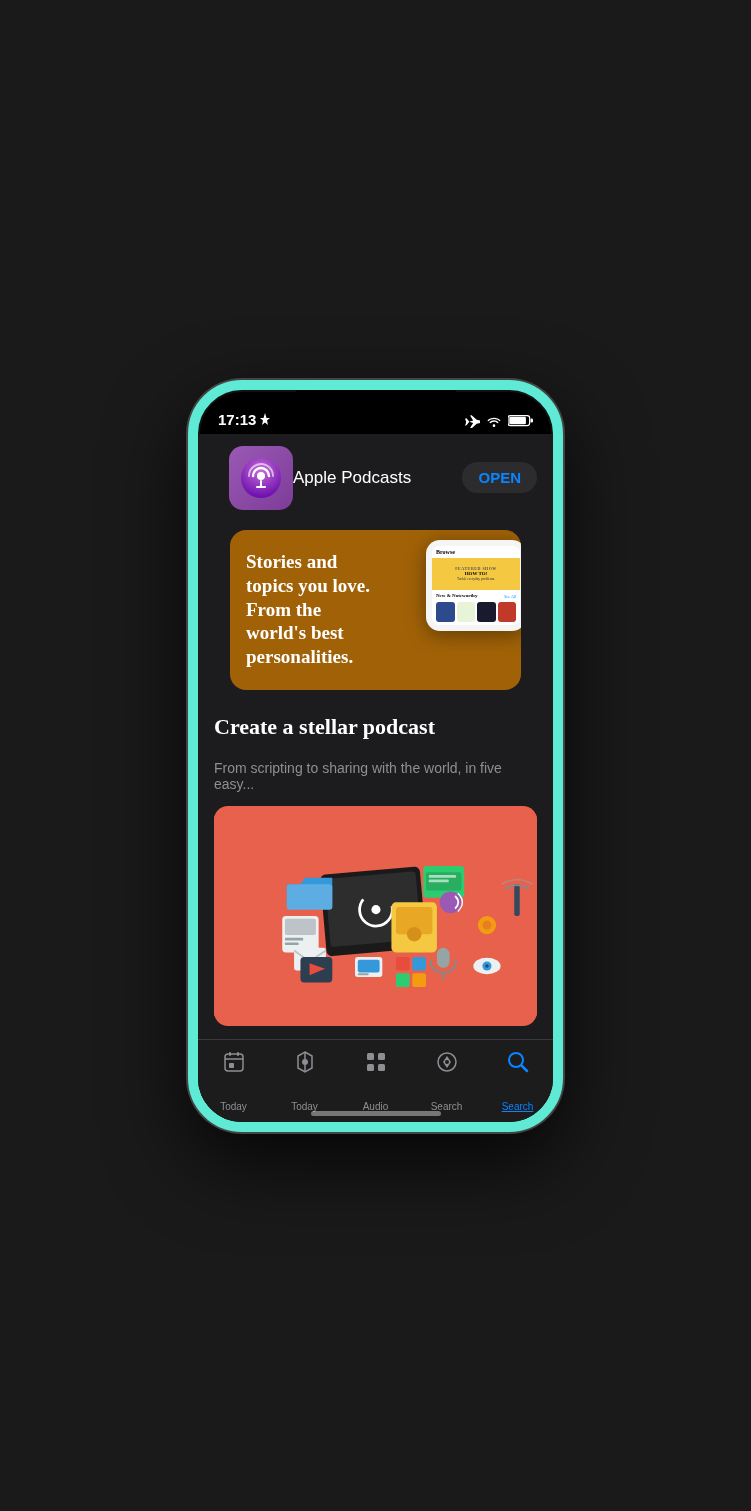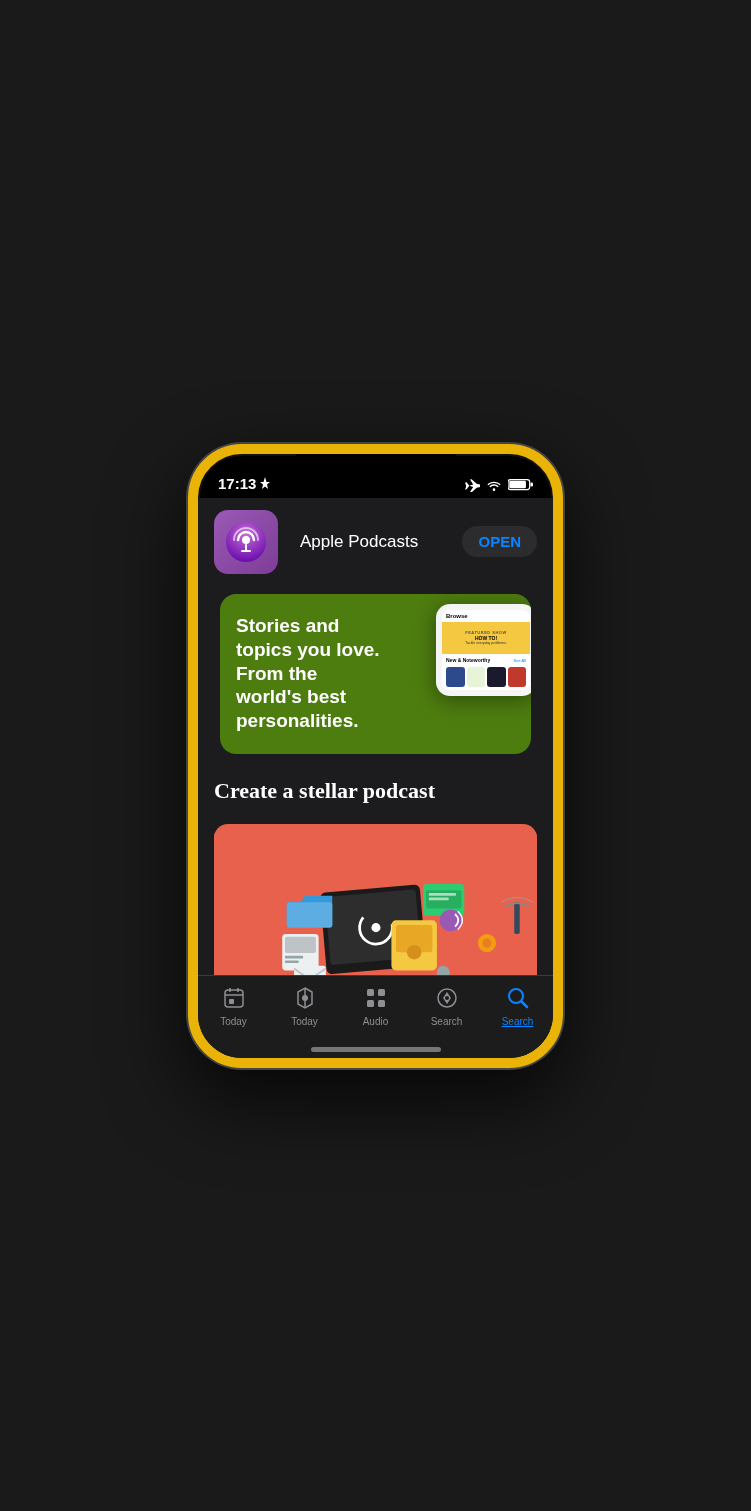--- a/index.html
+++ b/index.html
@@ -6,24 +6,24 @@
     body {
       background: #1a1a1a;
       display: flex;
       justify-content: center;
       align-items: center;
       min-height: 100vh;
       font-family: -apple-system, BlinkMacSystemFont, 'SF Pro Display', 'Helvetica Neue', sans-serif;
     }
     .phone-frame {
       width: 375px;
-      height: 624px;
+      height: 752px;
       background: #000;
       border-radius: 54px;
-      border: 10px solid #eab308;
+      border: 10px solid #5eead4;
       box-shadow: 0 0 0 2px #444, 0 30px 80px rgba(0,0,0,0.8), inset 0 0 0 2px #111;
       position: relative;
       overflow: hidden;
       display: flex;
       flex-direction: column;
     }
     .notch {
       position: absolute;
       top: 0;
       left: 50%;
@@ -125,21 +125,22 @@
       overflow-x: hidden;
       padding-bottom: 10px;
     }
     .scroll-area::-webkit-scrollbar { display: none; }
 
     
     .app-result-row {
       display: flex;
       align-items: center;
       padding: 12px 16px;
-      gap: 22px;
+      gap: 0;
+      margin-left: 15px;
     }
     .app-icon {
       width: 64px;
       height: 64px;
       border-radius: 14px;
       background: linear-gradient(135deg, #9b59b6, #7d3c98);
       display: flex;
       align-items: center;
       justify-content: center;
       flex-shrink: 0;
@@ -168,28 +169,29 @@
       font-weight: 700;
       padding: 7px 16px;
       border-radius: 20px;
       cursor: pointer;
       border: none;
       flex-shrink: 0;
     }
 
     
     .promo-banner {
-      margin: 8px 22px;
-      background: #4d7c0f;
+      margin: 8px 32px;
+      background: #a16207;
       border-radius: 16px;
       overflow: hidden;
       display: flex;
       align-items: center;
       min-height: 160px;
       position: relative;
+      font-family: Liberation Serif, serif;
     }
     .promo-text-side {
       flex: 1;
       padding: 20px 16px;
       z-index: 2;
     }
     .promo-headline {
       color: #fff;
       font-size: 19px;
       font-weight: 800;
@@ -322,20 +324,21 @@
     .tab-icon {
       width: 28px;
       height: 28px;
       display: flex;
       align-items: center;
       justify-content: center;
     }
     .tab-label {
       font-size: 10px;
       color: #8e8e93;
+      margin-top: 21px;
     }
     .tab-label.active {
       color: #0a84ff;
       text-decoration: underline;
     }
     .tab-icon.active svg {
       fill: #0a84ff;
     }
     .tab-icon svg {
       fill: #8e8e93;
@@ -455,20 +458,21 @@
                   <div class="mockup-item" style="background:#c0392b;"></div>
                 </div>
               </div>
             </div>
           </div>
         </div>
       </div>
 
       <div class="story-section">
         <div class="story-title">Create a stellar podcast</div>
+        <div class="story-subtitle">From scripting to sharing with the world, in five easy...</div>
         <div class="story-image">
 
           <svg class="story-illustration" viewBox="0 0 355 220">
 
             <rect width="355" height="220" fill="#e8614d"></rect>
 
             <rect x="120" y="60" width="110" height="90" rx="6" fill="#1a1a1a" transform="rotate(-5 175 105)"></rect>
             <rect x="125" y="65" width="100" height="75" rx="4" fill="#2d2d2d" transform="rotate(-5 175 105)"></rect>
 
             <circle cx="178" cy="103" r="18" stroke="#fff" stroke-width="3" fill="none" stroke-dasharray="70 40" transform="rotate(-5 178 103)"></circle>

